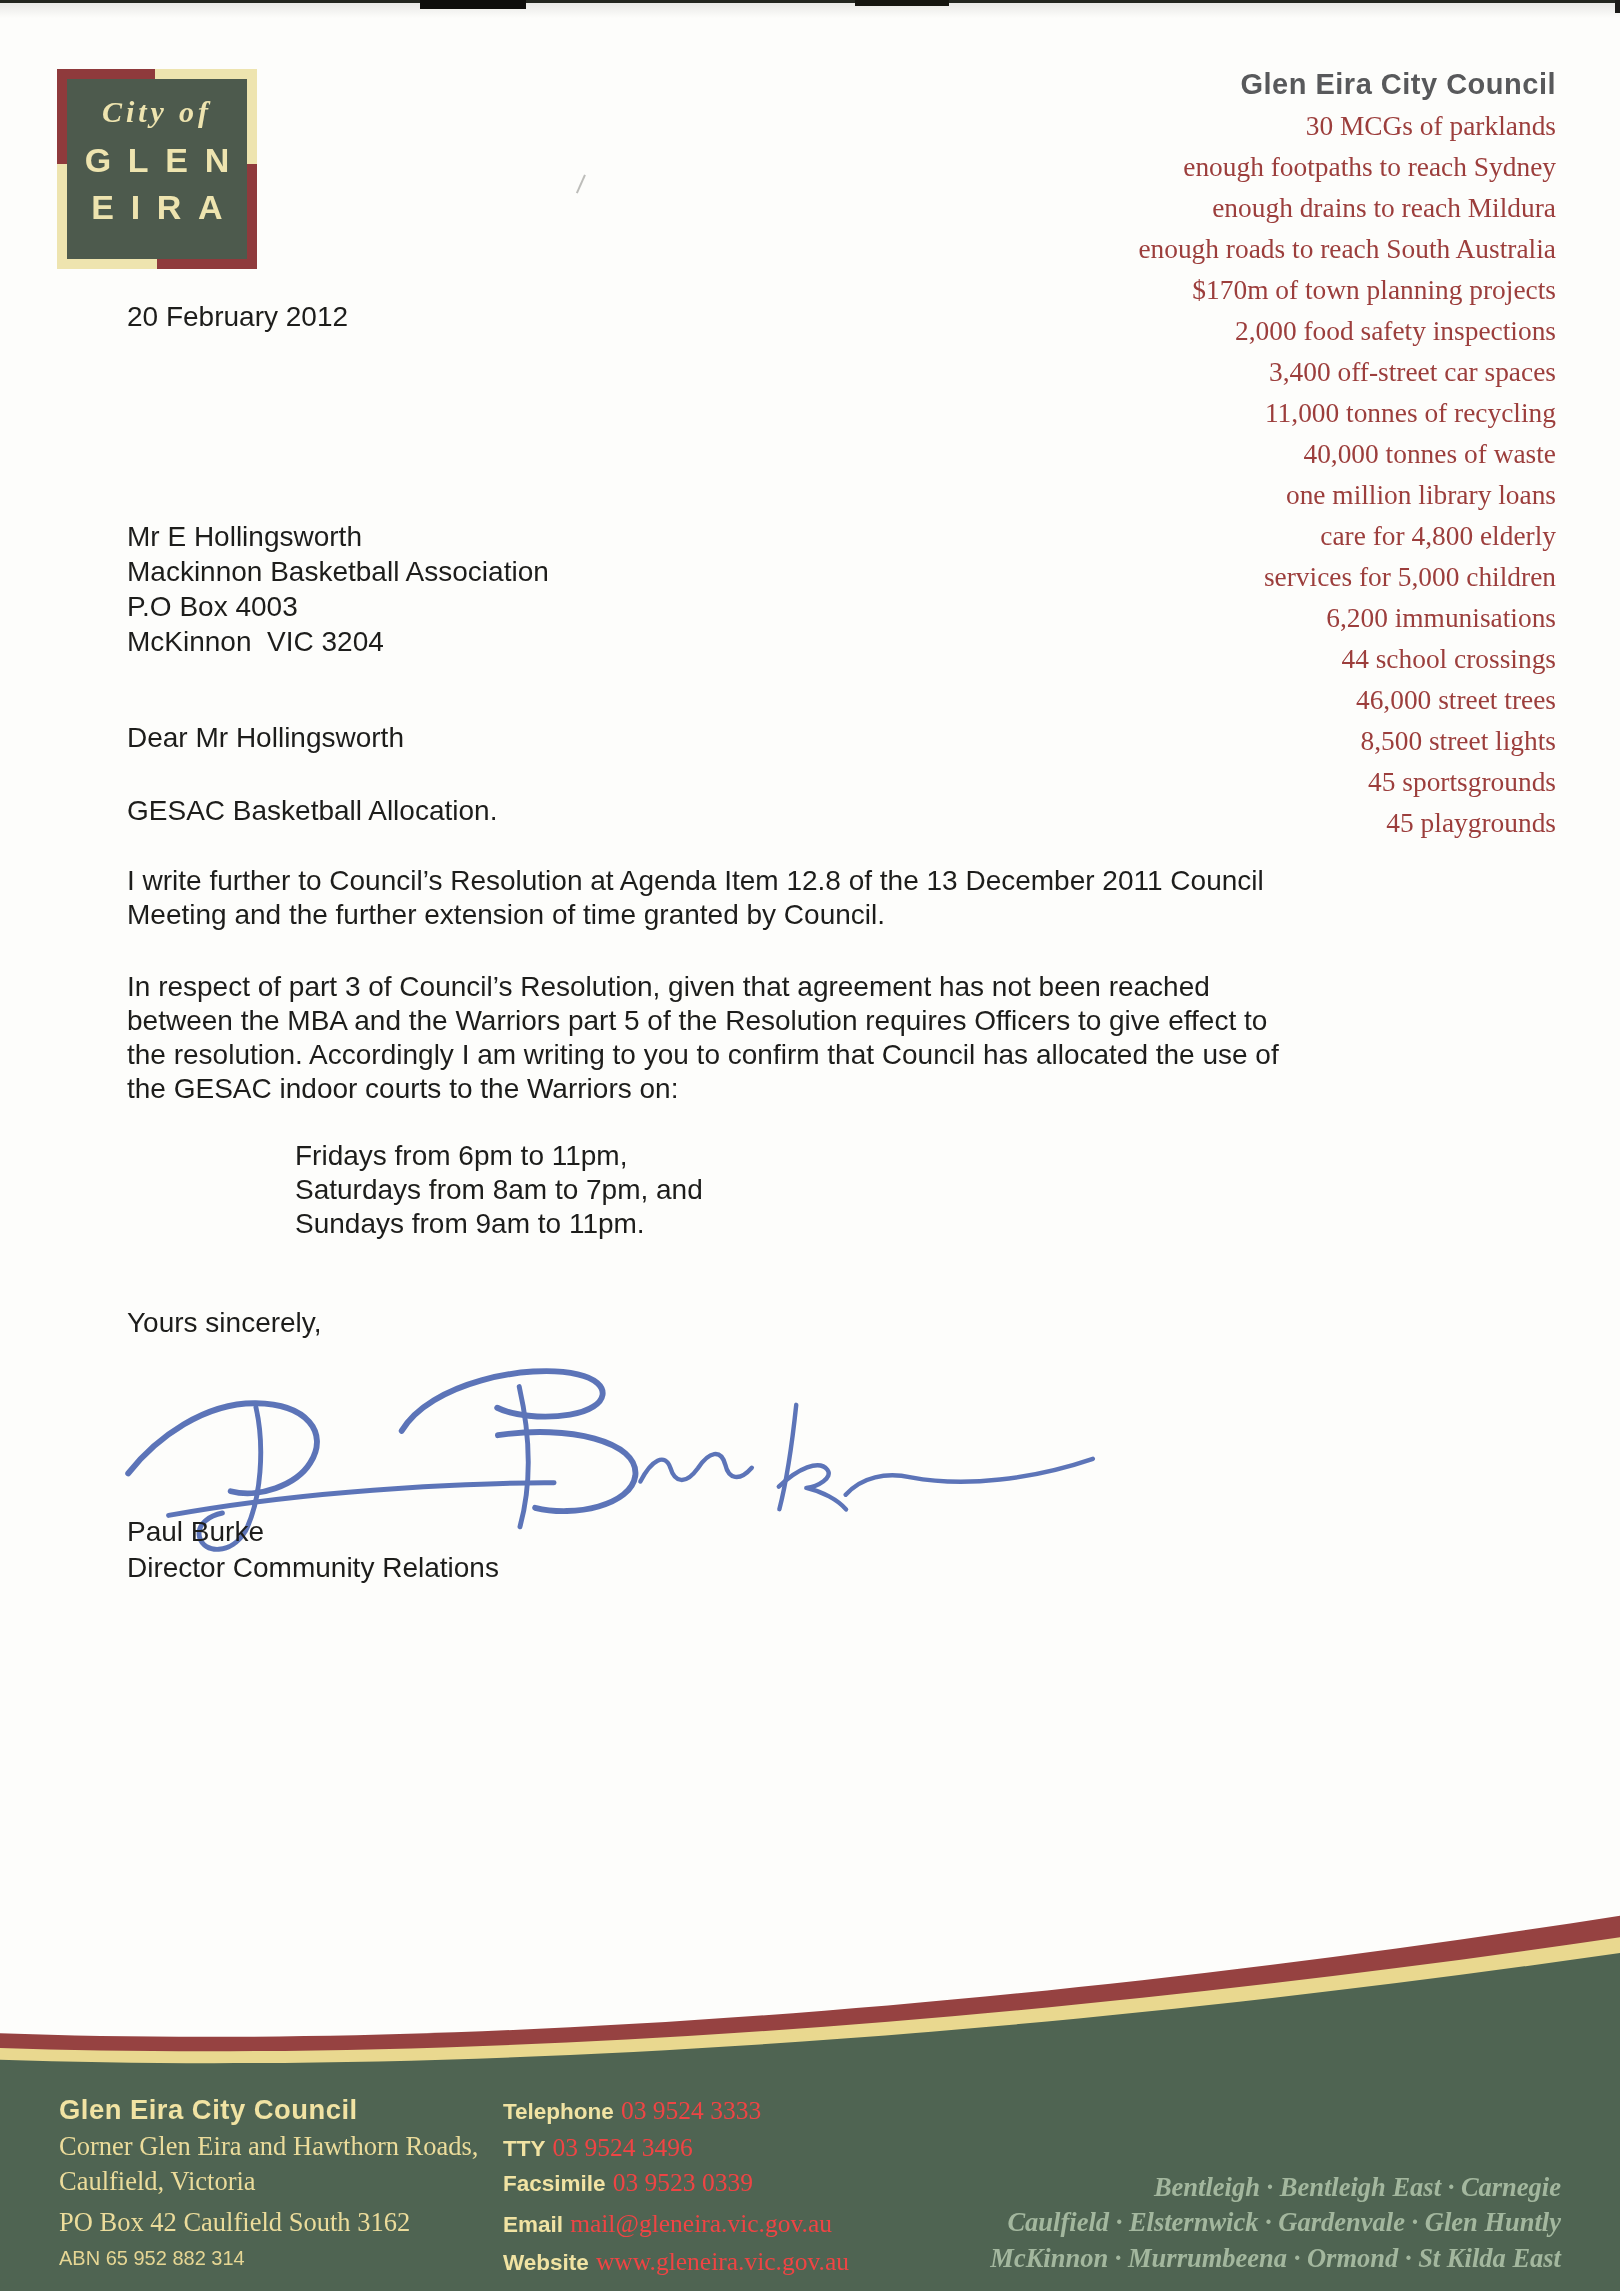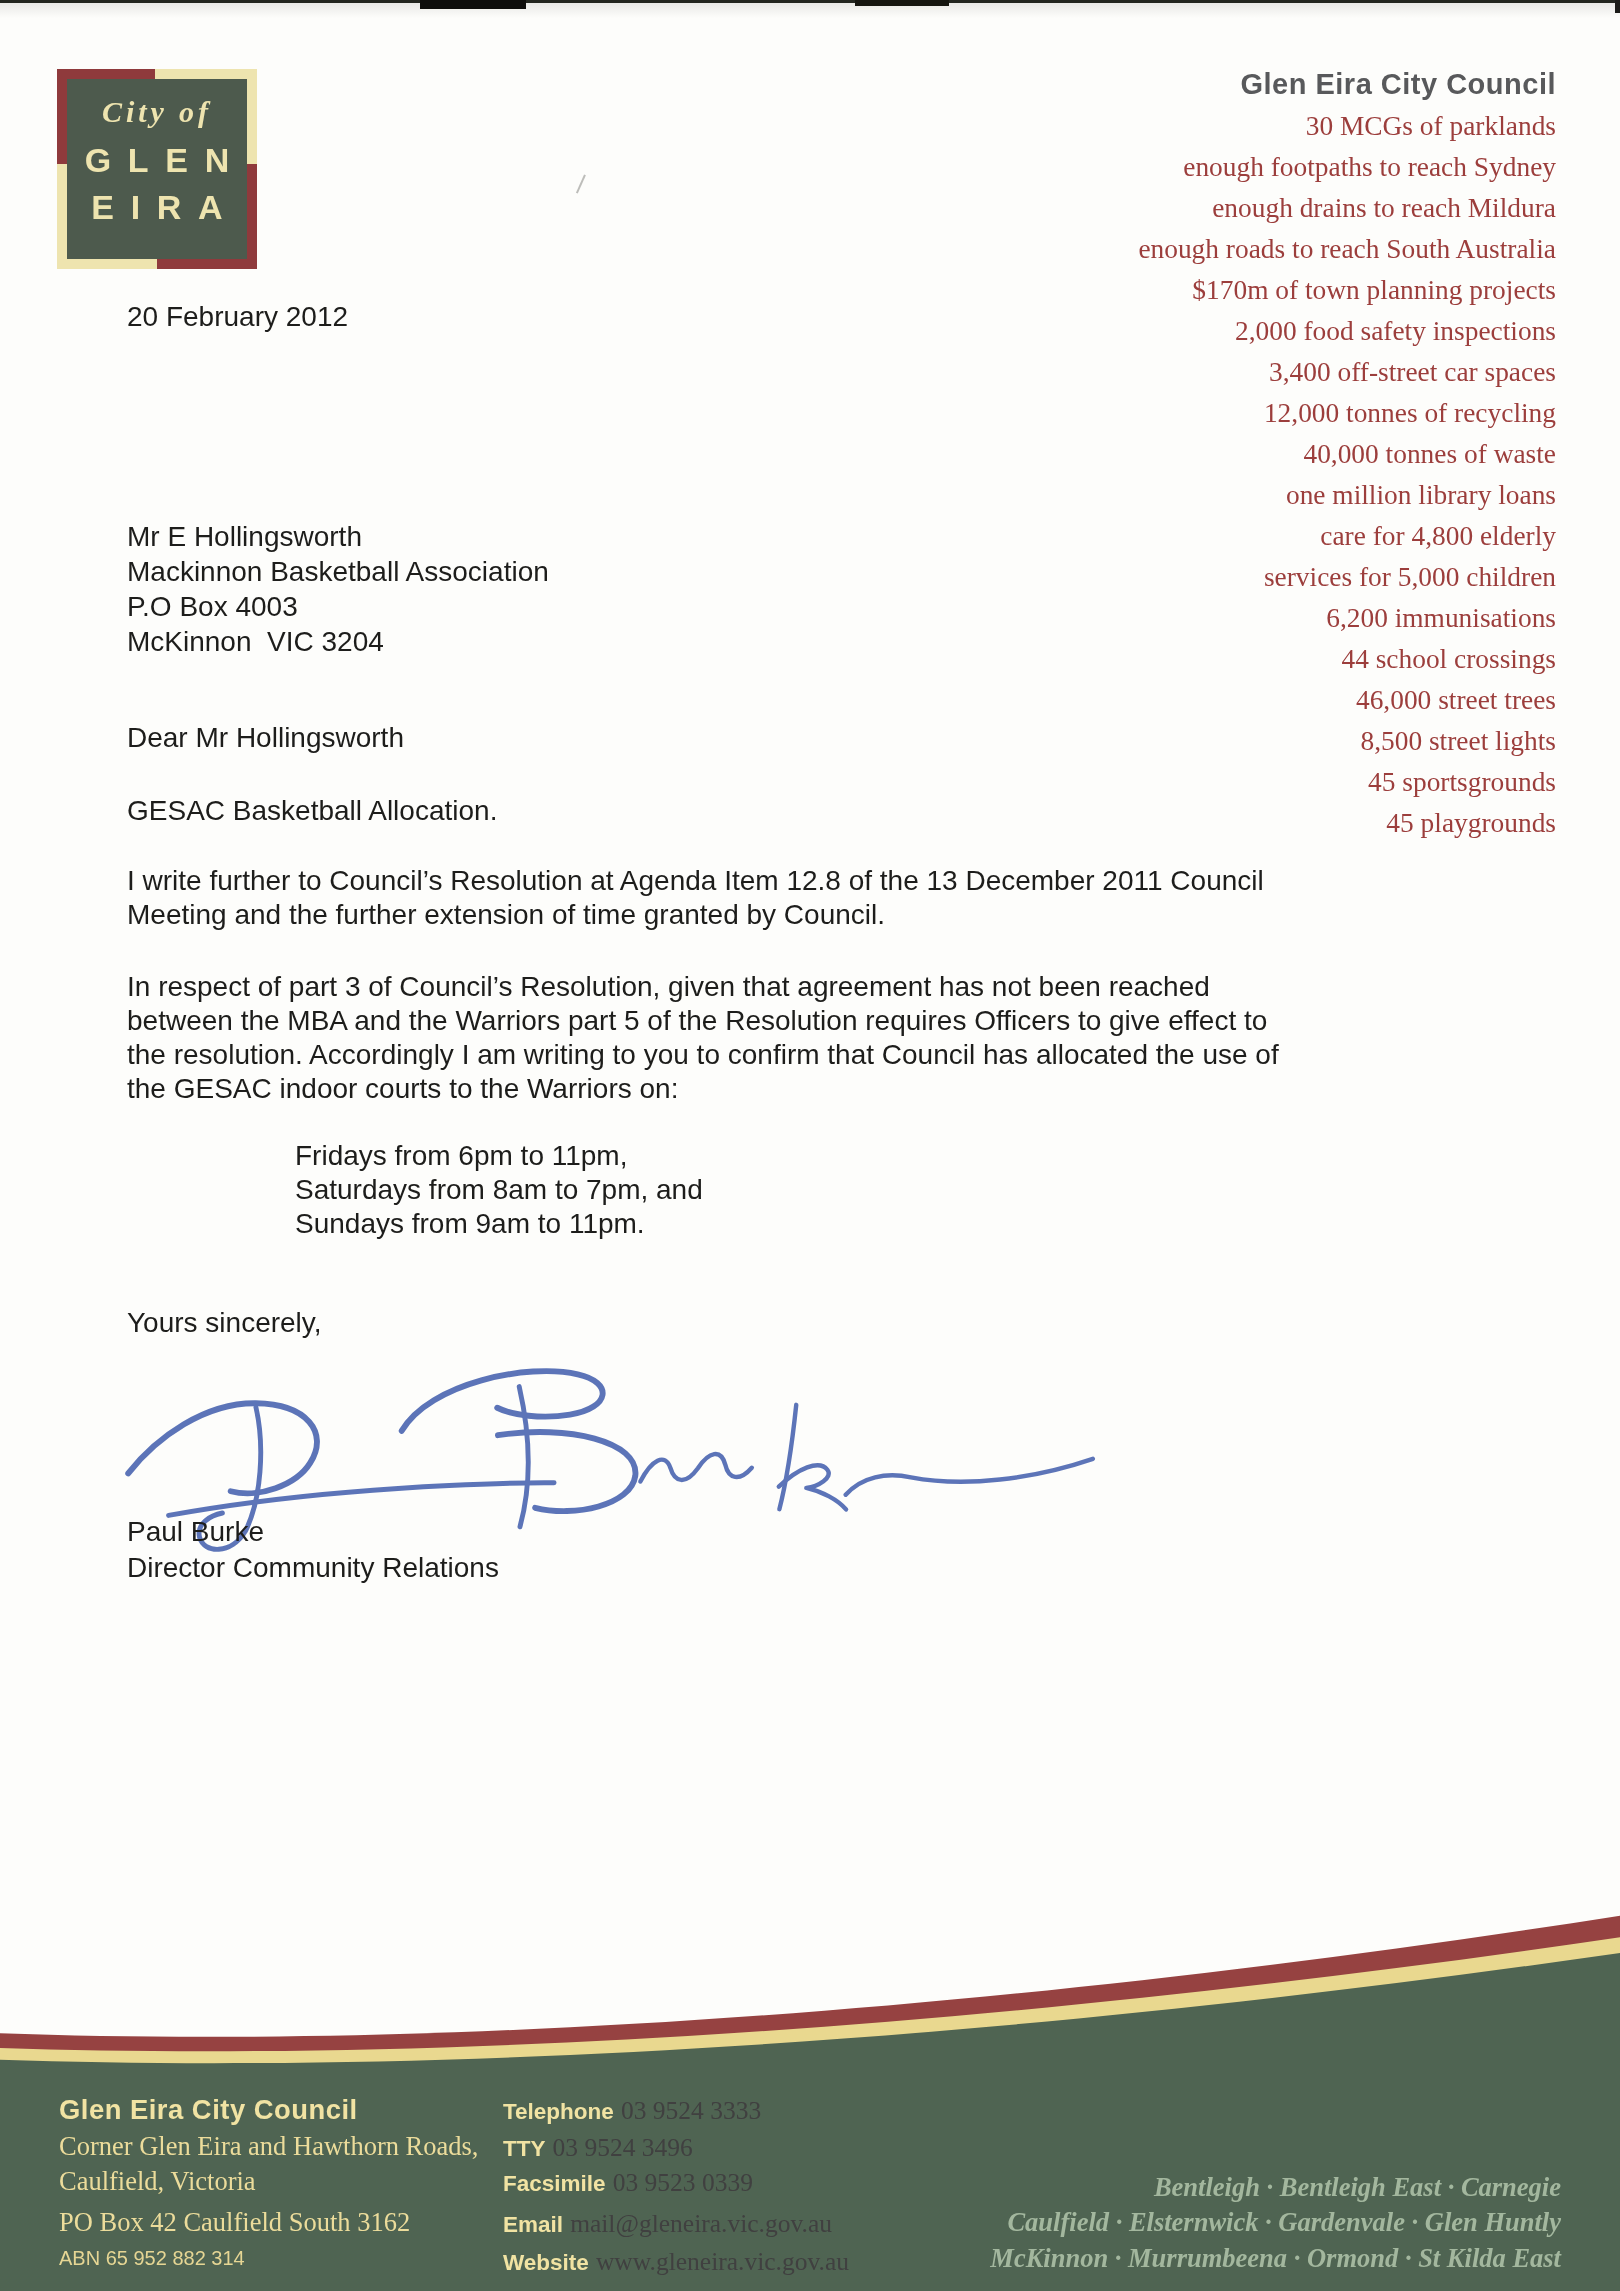--- a/index.html
+++ b/index.html
@@ -61,21 +61,21 @@
   .footer-curve{position:absolute;left:0;top:1901px;width:1620px;height:390px;}
   .footer-text{position:absolute;z-index:2;}
   .f-org{left:59px;top:2094px;font-weight:bold;font-size:27.4px;color:#f1e3a3;letter-spacing:0.5px;}
   .f-serif{font-family:"Liberation Serif",serif;font-size:26.5px;color:#ecdc9b;}
   .f-addr1{left:59px;top:2131px;}
   .f-addr2{left:59px;top:2166px;}
   .f-po{left:59px;top:2207px;}
   .f-abn{left:59px;top:2247px;font-size:20px;color:#e6d694;font-family:"Liberation Sans",sans-serif;}
   .contact{position:absolute;left:503px;z-index:2;font-size:25.5px;}
   .contact .lbl{font-weight:bold;font-family:"Liberation Sans",sans-serif;color:#f1e3a3;font-size:22.5px;}
-  .contact .val{font-family:"Liberation Serif",serif;color:#404040;}
+  .contact .val{font-family:"Liberation Serif",serif;color:#ef4444;}
   .c0{top:2096px;}.c1{top:2133px;}.c2{top:2168px;}.c3{top:2209px;}.c4{top:2247px;}
   .suburbs{position:absolute;right:59px;z-index:2;text-align:right;
            font-family:"Liberation Serif",serif;font-style:italic;font-size:26.5px;color:#a3b79e;font-weight:bold;}
   .s0{top:2172px;}.s1{top:2207px;}.s2{top:2243px;}
 
   .page{--maroon:#8f3a3c;--cream:#eee4af;--logo-green:#4d5a4d;}
 </style>
 </head>
 <body>
 
@@ -103,21 +103,21 @@
 
   <div class="facts">
     <div class="facts-title">Glen Eira City Council</div>
     <div class="fact">30 MCGs of parklands</div>
     <div class="fact">enough footpaths to reach Sydney</div>
     <div class="fact">enough drains to reach Mildura</div>
     <div class="fact">enough roads to reach South Australia</div>
     <div class="fact">$170m of town planning projects</div>
     <div class="fact">2,000 food safety inspections</div>
     <div class="fact">3,400 off-street car spaces</div>
-    <div class="fact">12,000 tonnes of recycling</div>
+    <div class="fact">11,000 tonnes of recycling</div>
     <div class="fact">40,000 tonnes of waste</div>
     <div class="fact">one million library loans</div>
     <div class="fact">care for 4,800 elderly</div>
     <div class="fact">services for 5,000 children</div>
     <div class="fact">6,200 immunisations</div>
     <div class="fact">44 school crossings</div>
     <div class="fact">46,000 street trees</div>
     <div class="fact">8,500 street lights</div>
     <div class="fact">45 sportsgrounds</div>
     <div class="fact">45 playgrounds</div>

